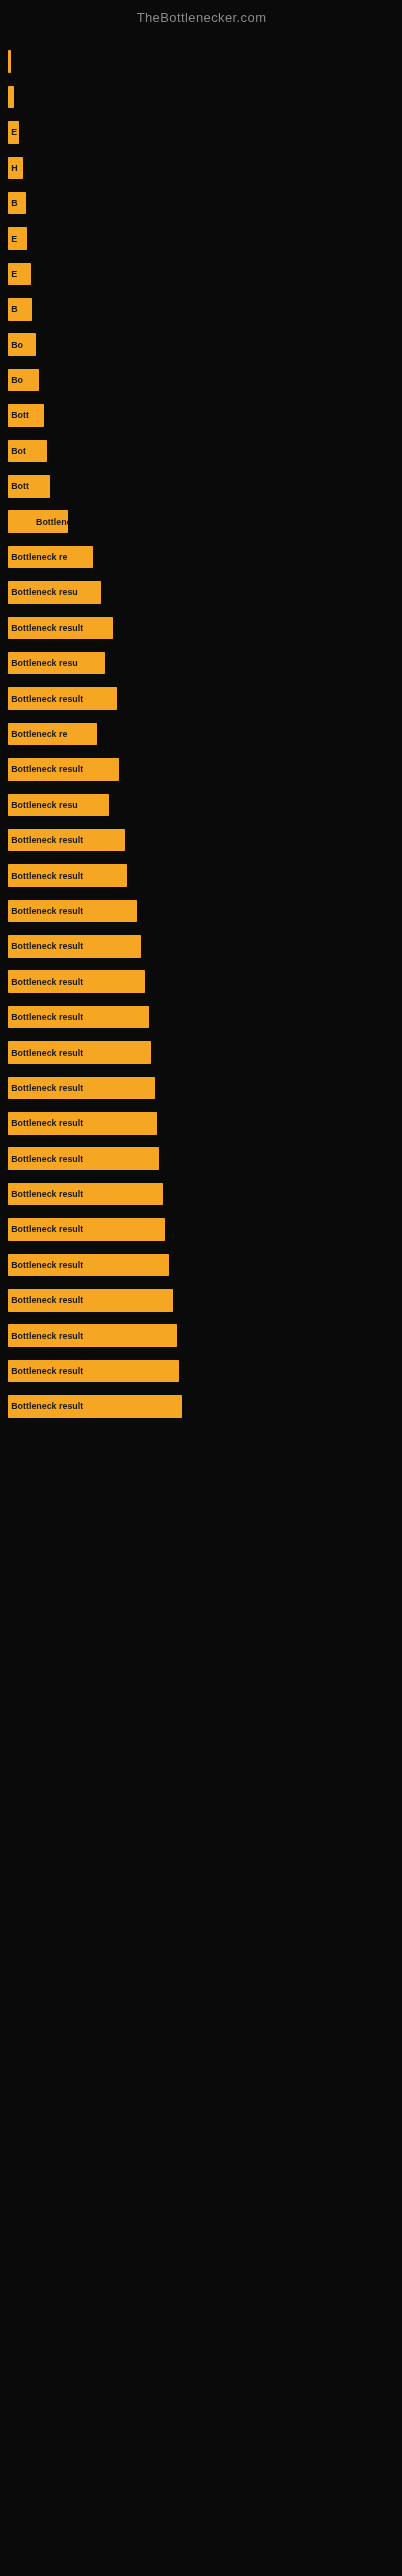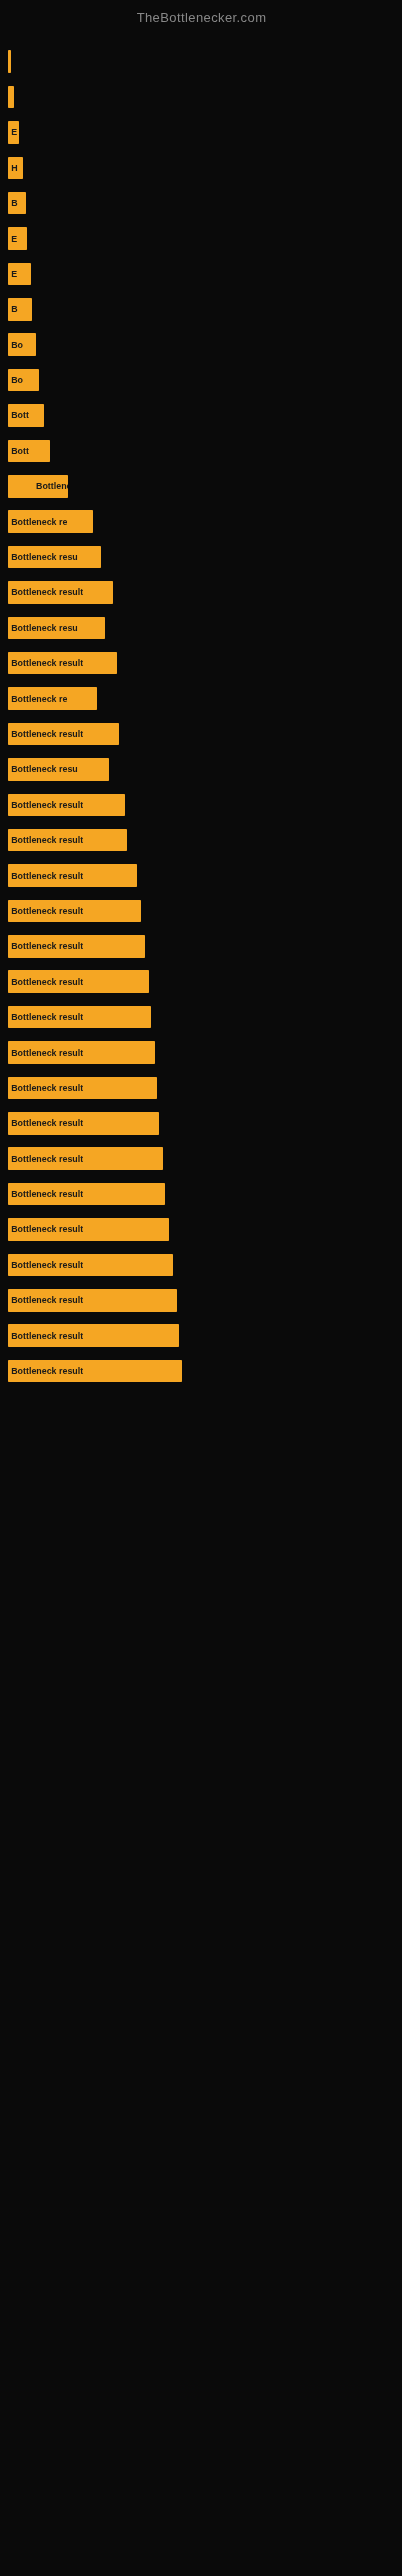--- a/index.html
+++ b/index.html
@@ -106,20 +106,25 @@
       <div class="bar" style="width: 31px;">
         <span class="bar-label">Bo</span>
       </div>
     </div>
     <div class="bar-row">
       <div class="bar" style="width: 36px;">
         <span class="bar-label">Bott</span>
       </div>
     </div>
     <div class="bar-row">
+      <div class="bar" style="width: 39px;">
+        <span class="bar-label">Bot</span>
+      </div>
+    </div>
+    <div class="bar-row">
       <div class="bar" style="width: 42px;">
         <span class="bar-label">Bott</span>
       </div>
     </div>
     <div class="bar-row">
       <div class="bar" style="width: 60px; padding-left: 28px;">
         <span class="bar-label">Bottlenec</span>
       </div>
     </div>
     <div class="bar-row">

